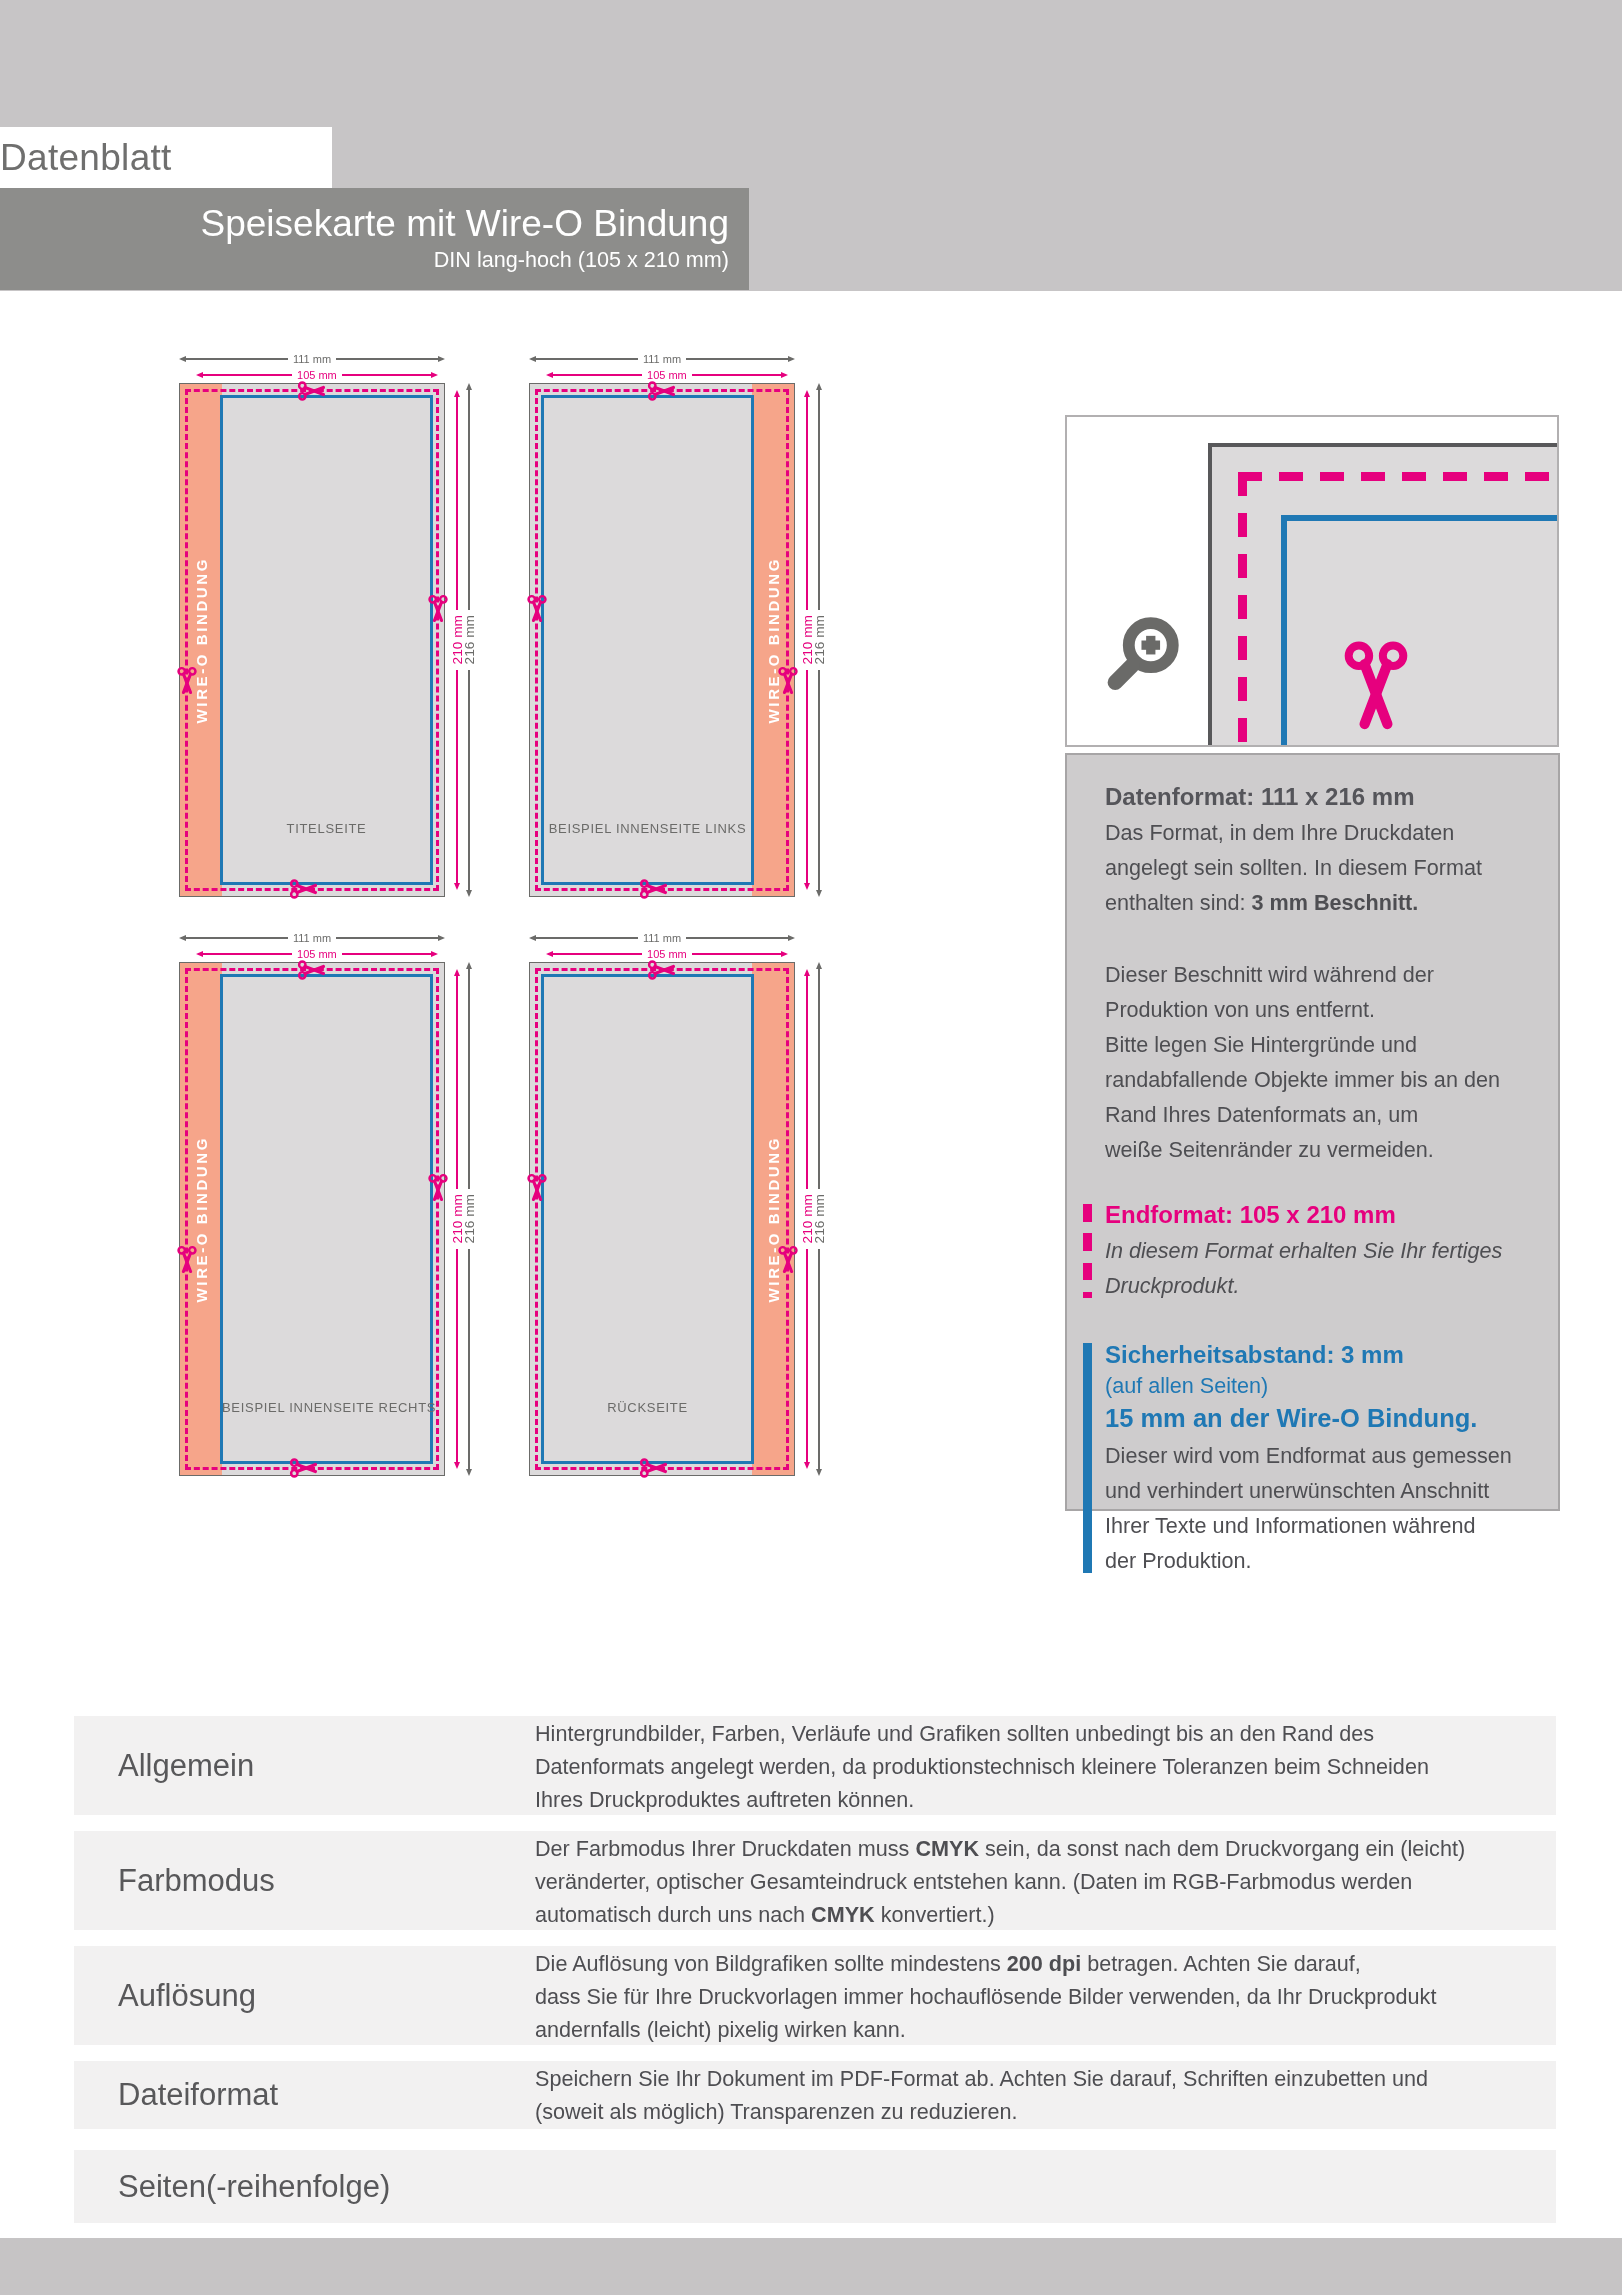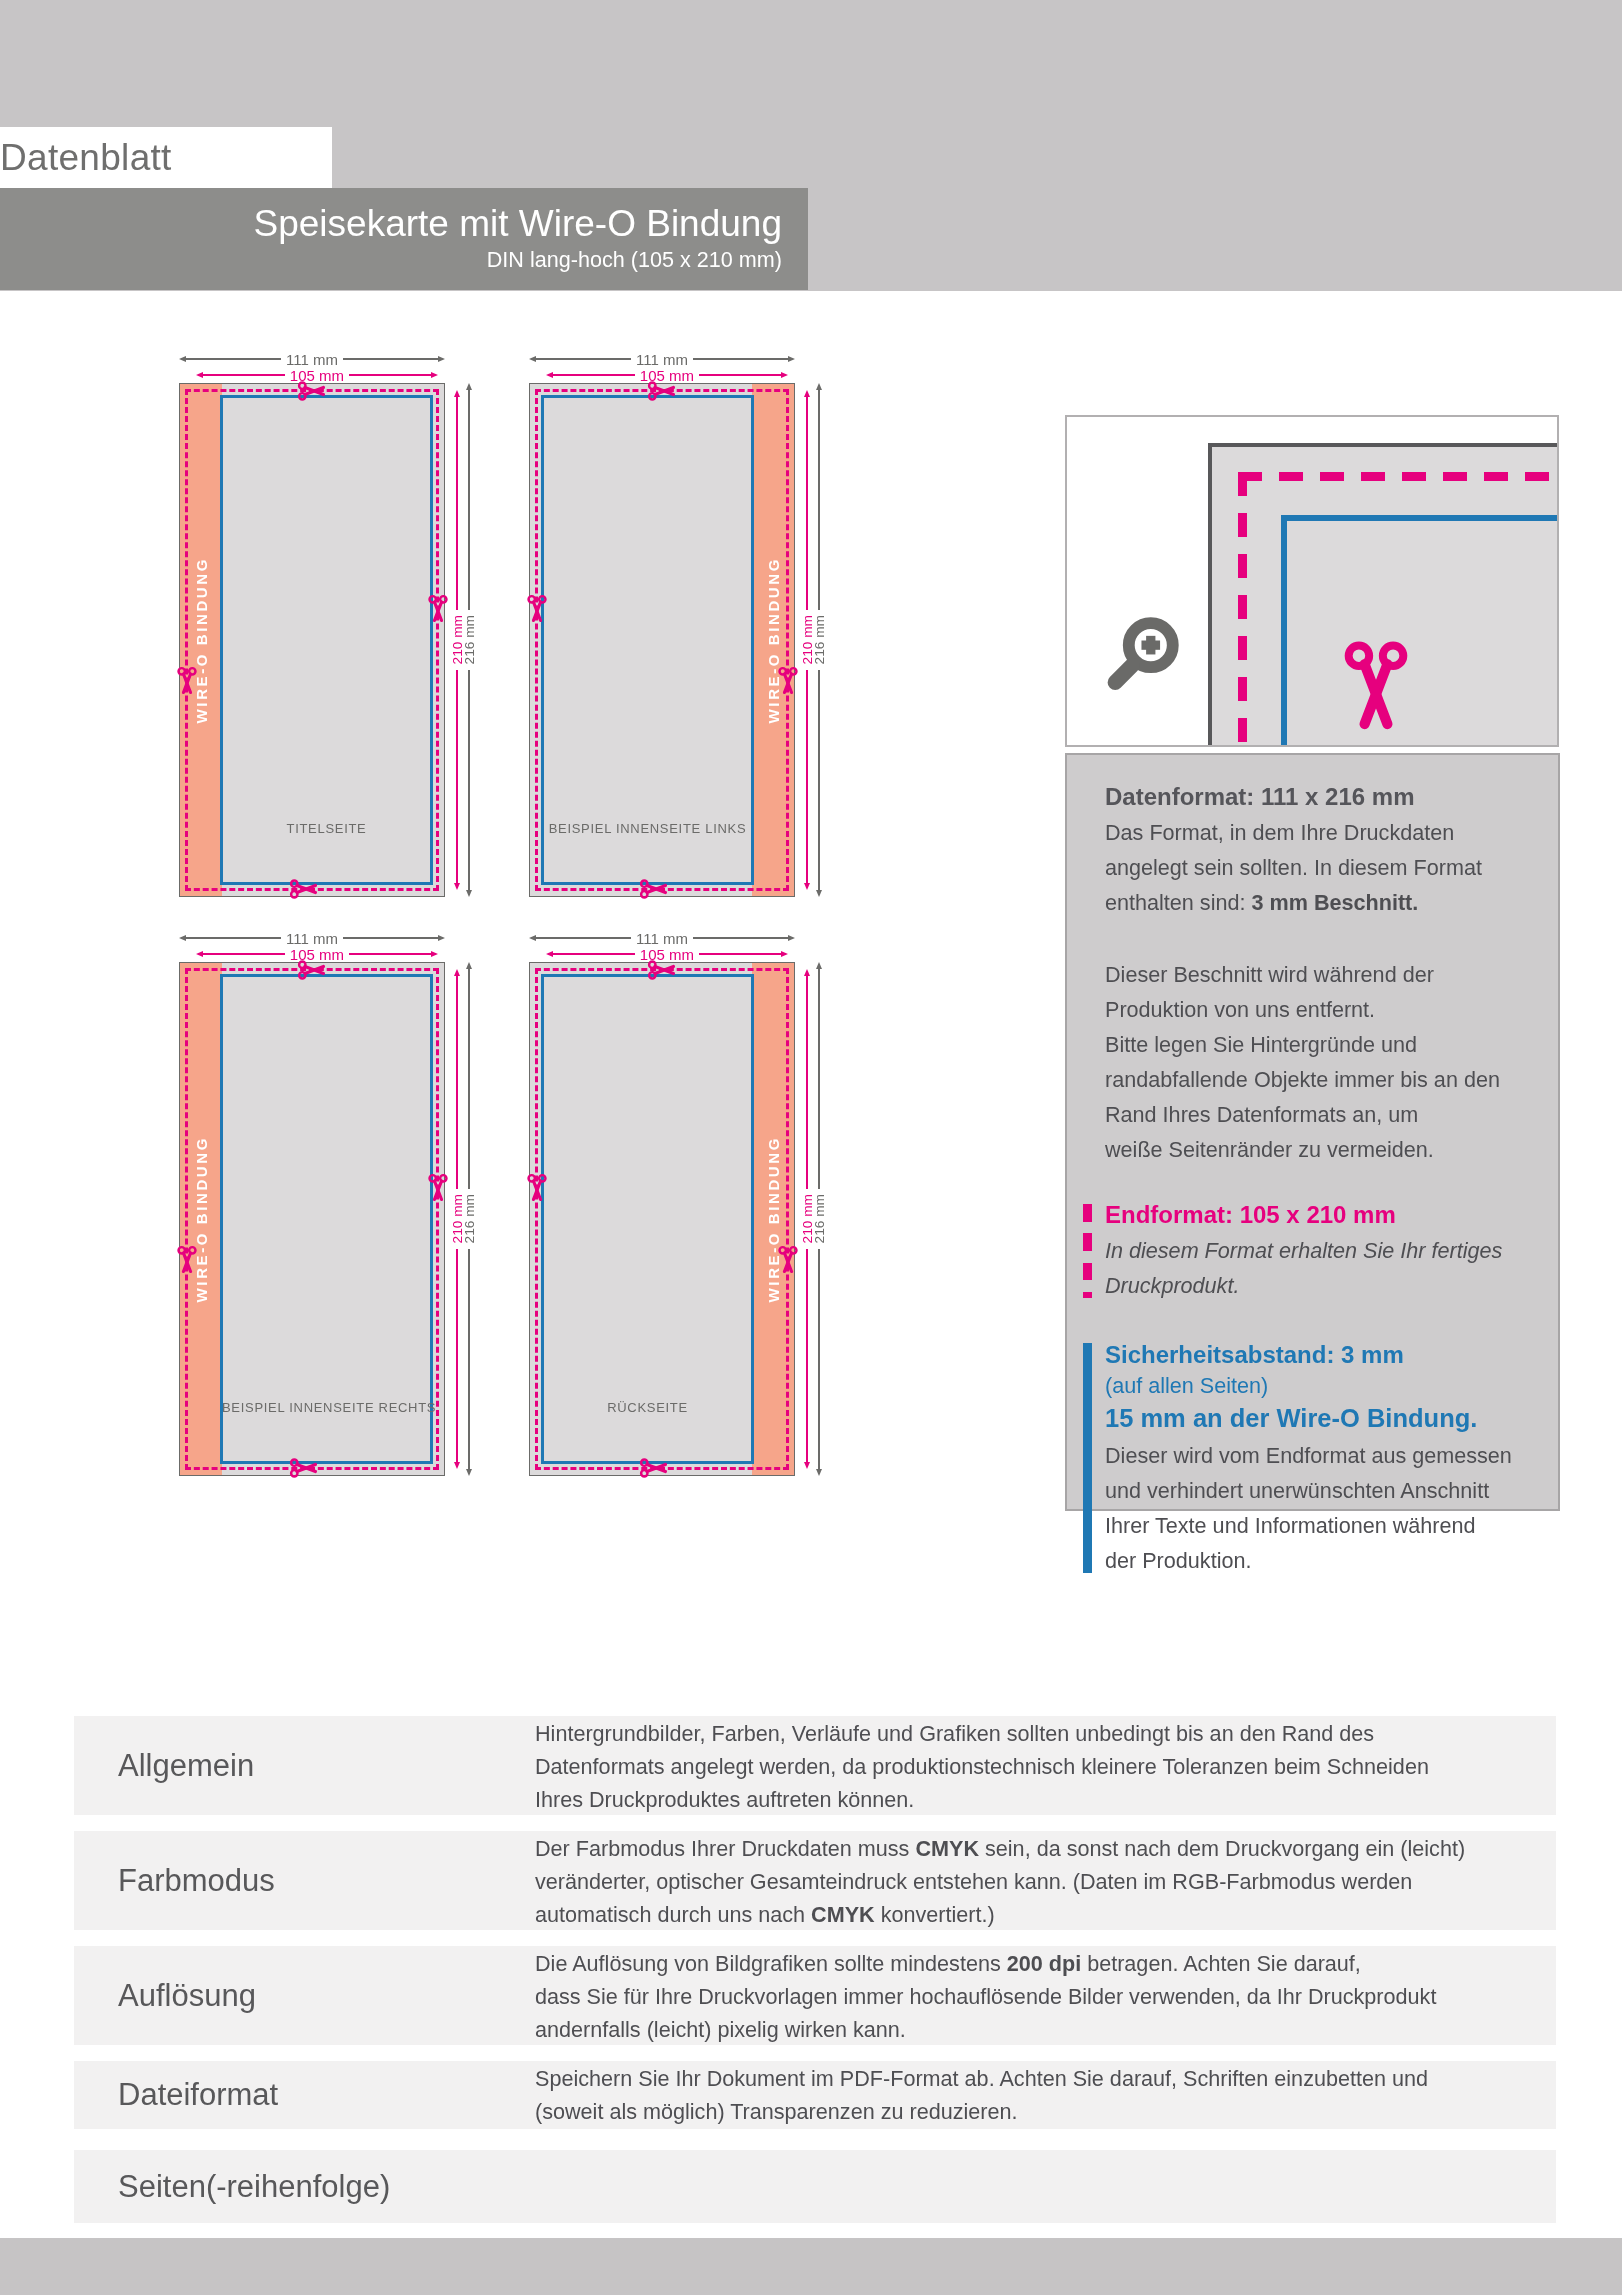--- a/index.html
+++ b/index.html
@@ -19,22 +19,22 @@
     --line-gray:#6b6b69;
     --text-dark:#55555a;
     --text-body:#4e4e52;
     --footer-gray:#c6c4c5;
   }
 
   
   .header-band{position:absolute;left:0;top:0;width:1623px;height:291px;background:var(--header-gray);}
   .kicker-badge{position:absolute;left:0;top:127px;width:332px;height:62px;background:#ffffff;display:flex;align-items:center;}
   .kicker-badge span{font-size:37px;color:#6f6f6e;letter-spacing:0.3px;}
-  .product-banner{position:absolute;left:0;top:188px;width:808px;height:102px;background:var(--banner-gray);
-    display:flex;flex-direction:column;justify-content:center;align-items:flex-end;padding-right:26px;box-sizing:border-box;}
+  .product-banner{position:absolute;left:0;top:188px;width:749px;height:102px;background:var(--banner-gray);
+    display:flex;flex-direction:column;justify-content:center;align-items:flex-end;padding-right:20px;box-sizing:border-box;}
   .product-banner .title{color:#fff;font-size:37px;line-height:1.05;}
   .product-banner .subtitle{color:#fff;font-size:21.6px;margin-top:3.9px;}
 
   
   .diagram{position:absolute;width:266px;height:514px;}
   .page{position:absolute;left:0;top:0;width:266px;height:514px;background:var(--page-fill);
     border:1.3px solid var(--line-gray);box-sizing:border-box;}
   .oband{position:absolute;top:0;bottom:0;width:42px;background:var(--orange);display:flex;align-items:center;justify-content:center;}
   .bleft  .oband{left:0;}
   .bright .oband{right:0;}
@@ -60,21 +60,21 @@
   .hdim{position:absolute;display:flex;align-items:center;height:7.9px;}
   .hd-outer{top:-27.5px;left:0;right:0;}
   .hd-final{top:-11.8px;left:17px;right:7.2px;}
   .vdim{position:absolute;display:flex;flex-direction:column;align-items:center;width:7.9px;}
   .vd-final{top:7.2px;bottom:7.2px;right:-16.4px;}
   .vd-outer{top:0;bottom:0;right:-28px;}
   .pink{color:var(--magenta);}
   .grayc{color:var(--line-gray);}
   .ln{flex:1;height:2px;background:currentColor;}
   .vln{flex:1;width:2px;background:currentColor;}
-  .dlab{font-size:15px;line-height:1;margin:0 5.2px;white-space:nowrap;}
+  .dlab{font-size:11px;line-height:1;margin:0 5.2px;white-space:nowrap;}
   .vlab{writing-mode:vertical-rl;transform:rotate(180deg);font-size:13.7px;margin:5.2px 0;white-space:nowrap;}
   .ah,.av{width:0;height:0;}
   .al{border-top:3.9px solid transparent;border-bottom:3.9px solid transparent;border-right:7.9px solid currentColor;}
   .ar{border-top:3.9px solid transparent;border-bottom:3.9px solid transparent;border-left:7.9px solid currentColor;}
   .au{border-left:3.9px solid transparent;border-right:3.9px solid transparent;border-bottom:7.9px solid currentColor;}
   .ad{border-left:3.9px solid transparent;border-right:3.9px solid transparent;border-top:7.9px solid currentColor;}
 
   
   .zoom-box{position:absolute;left:1065px;top:415px;width:494px;height:332px;background:#fff;
     border:2.6px solid #b2b0b1;box-sizing:border-box;overflow:hidden;}

